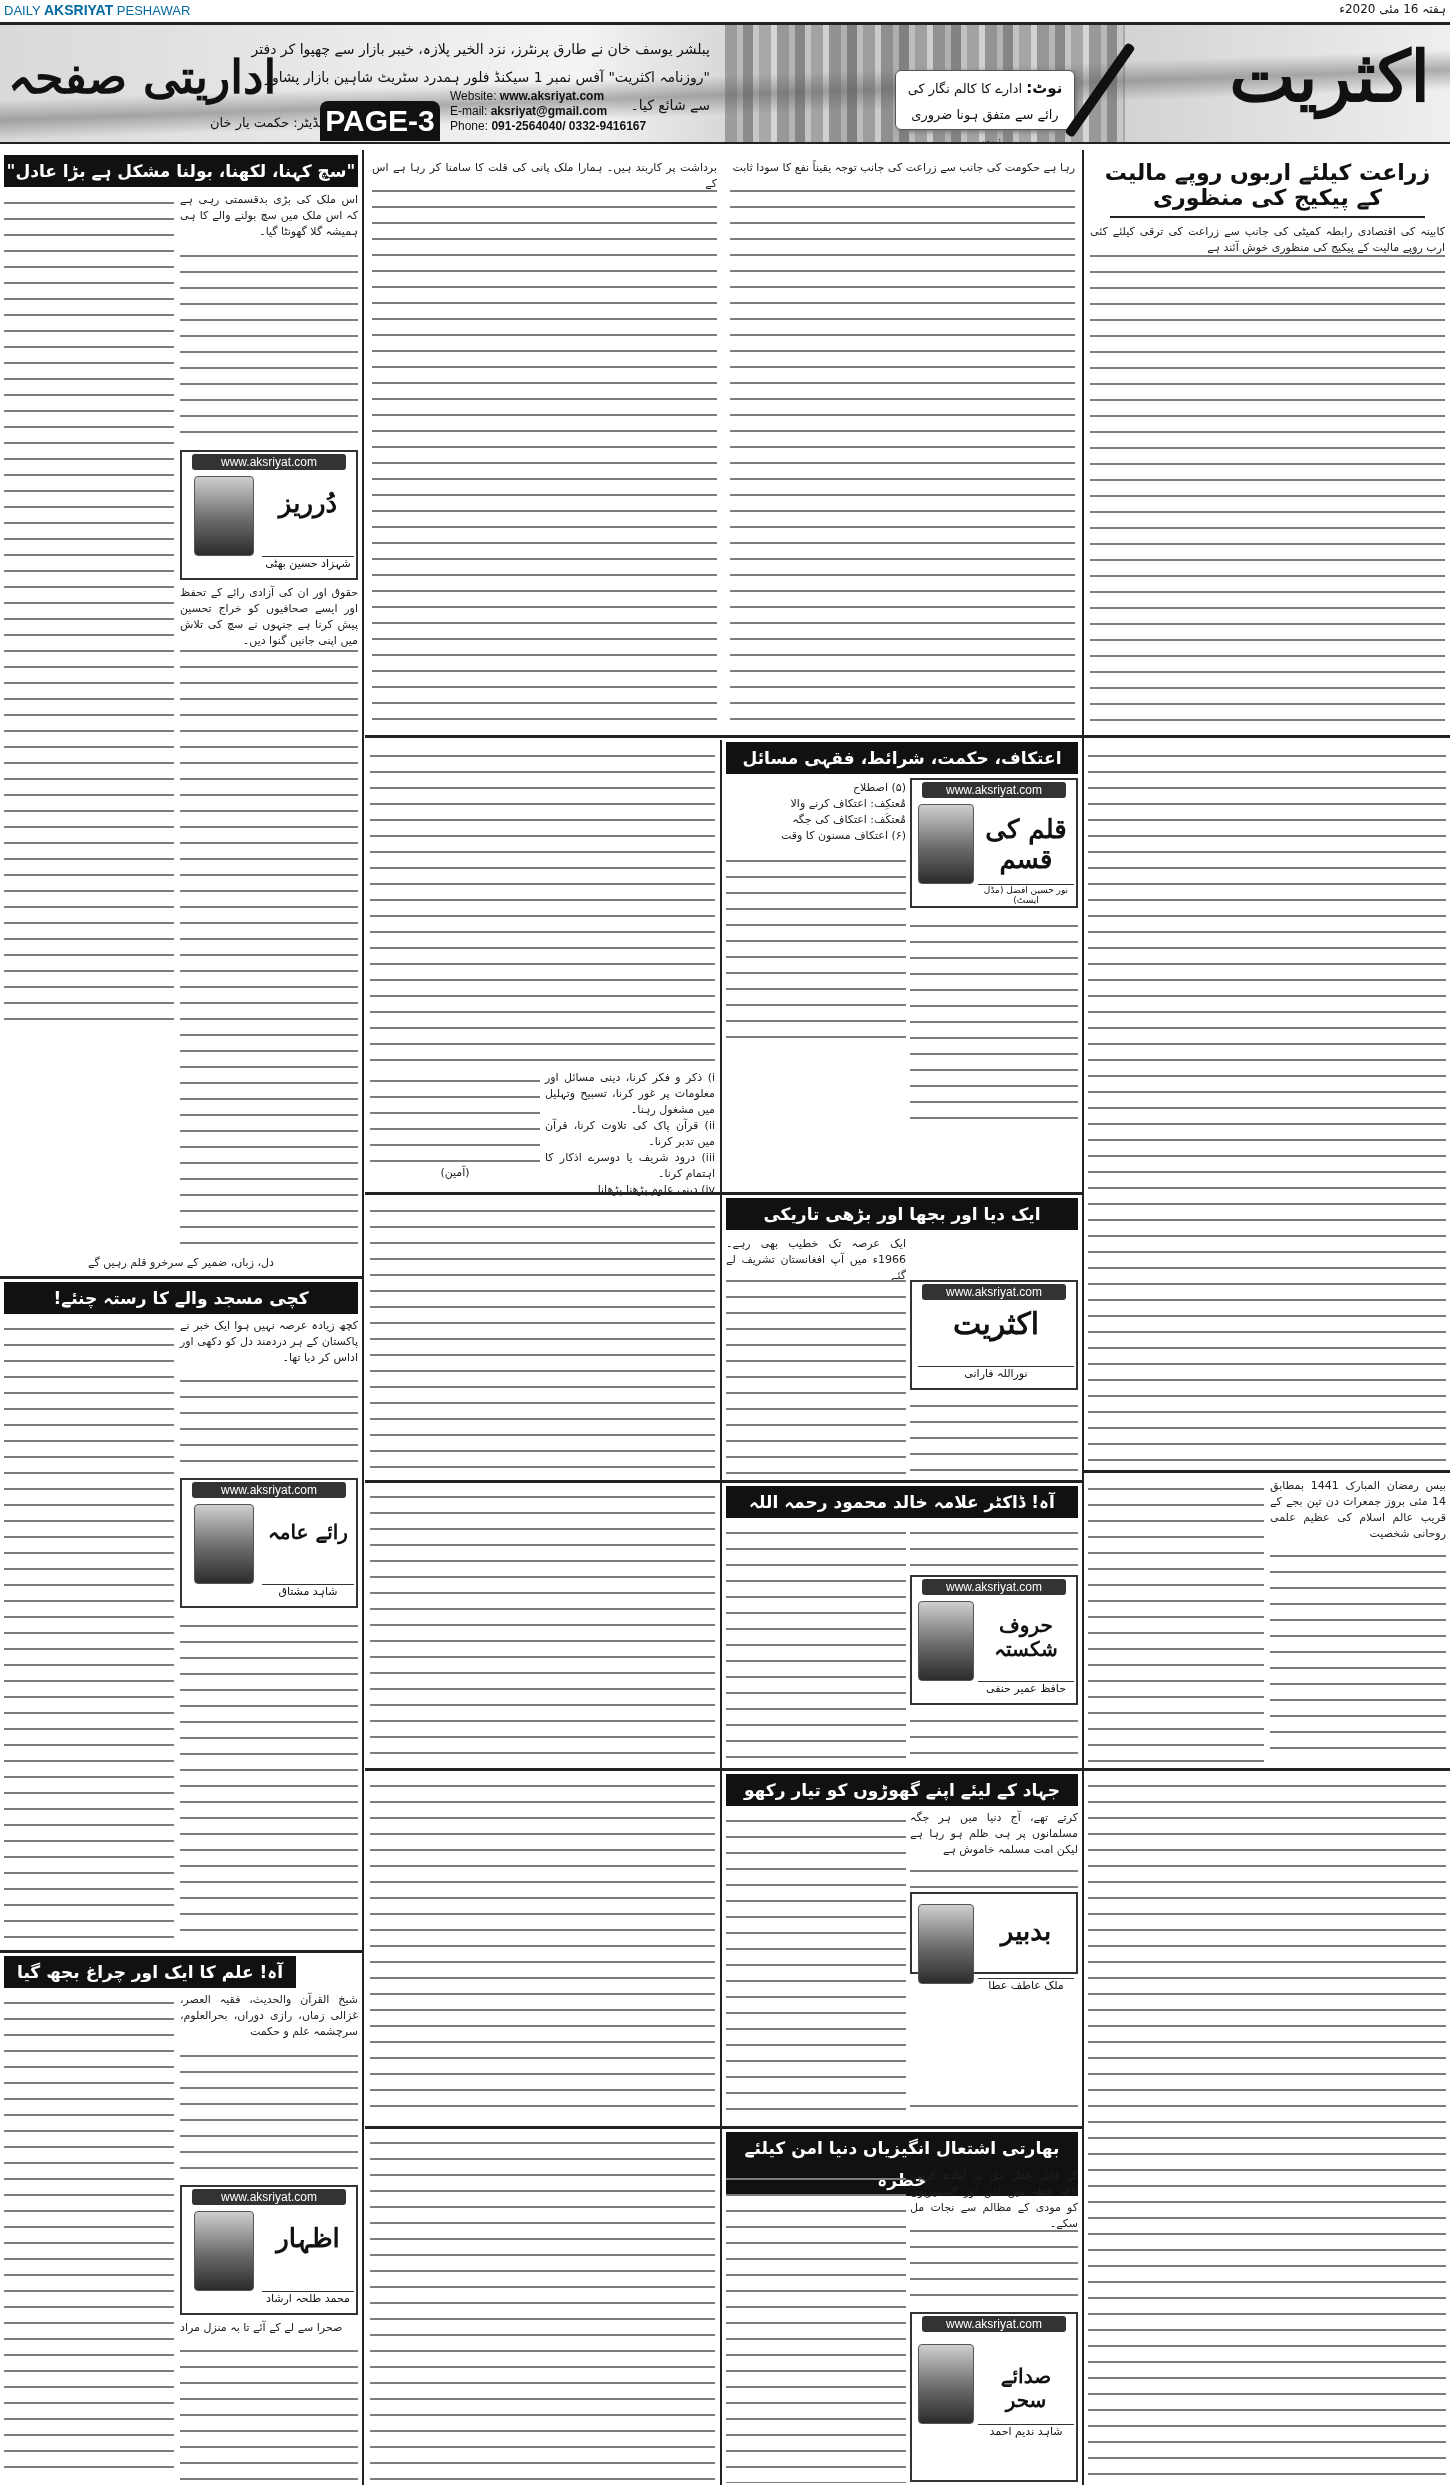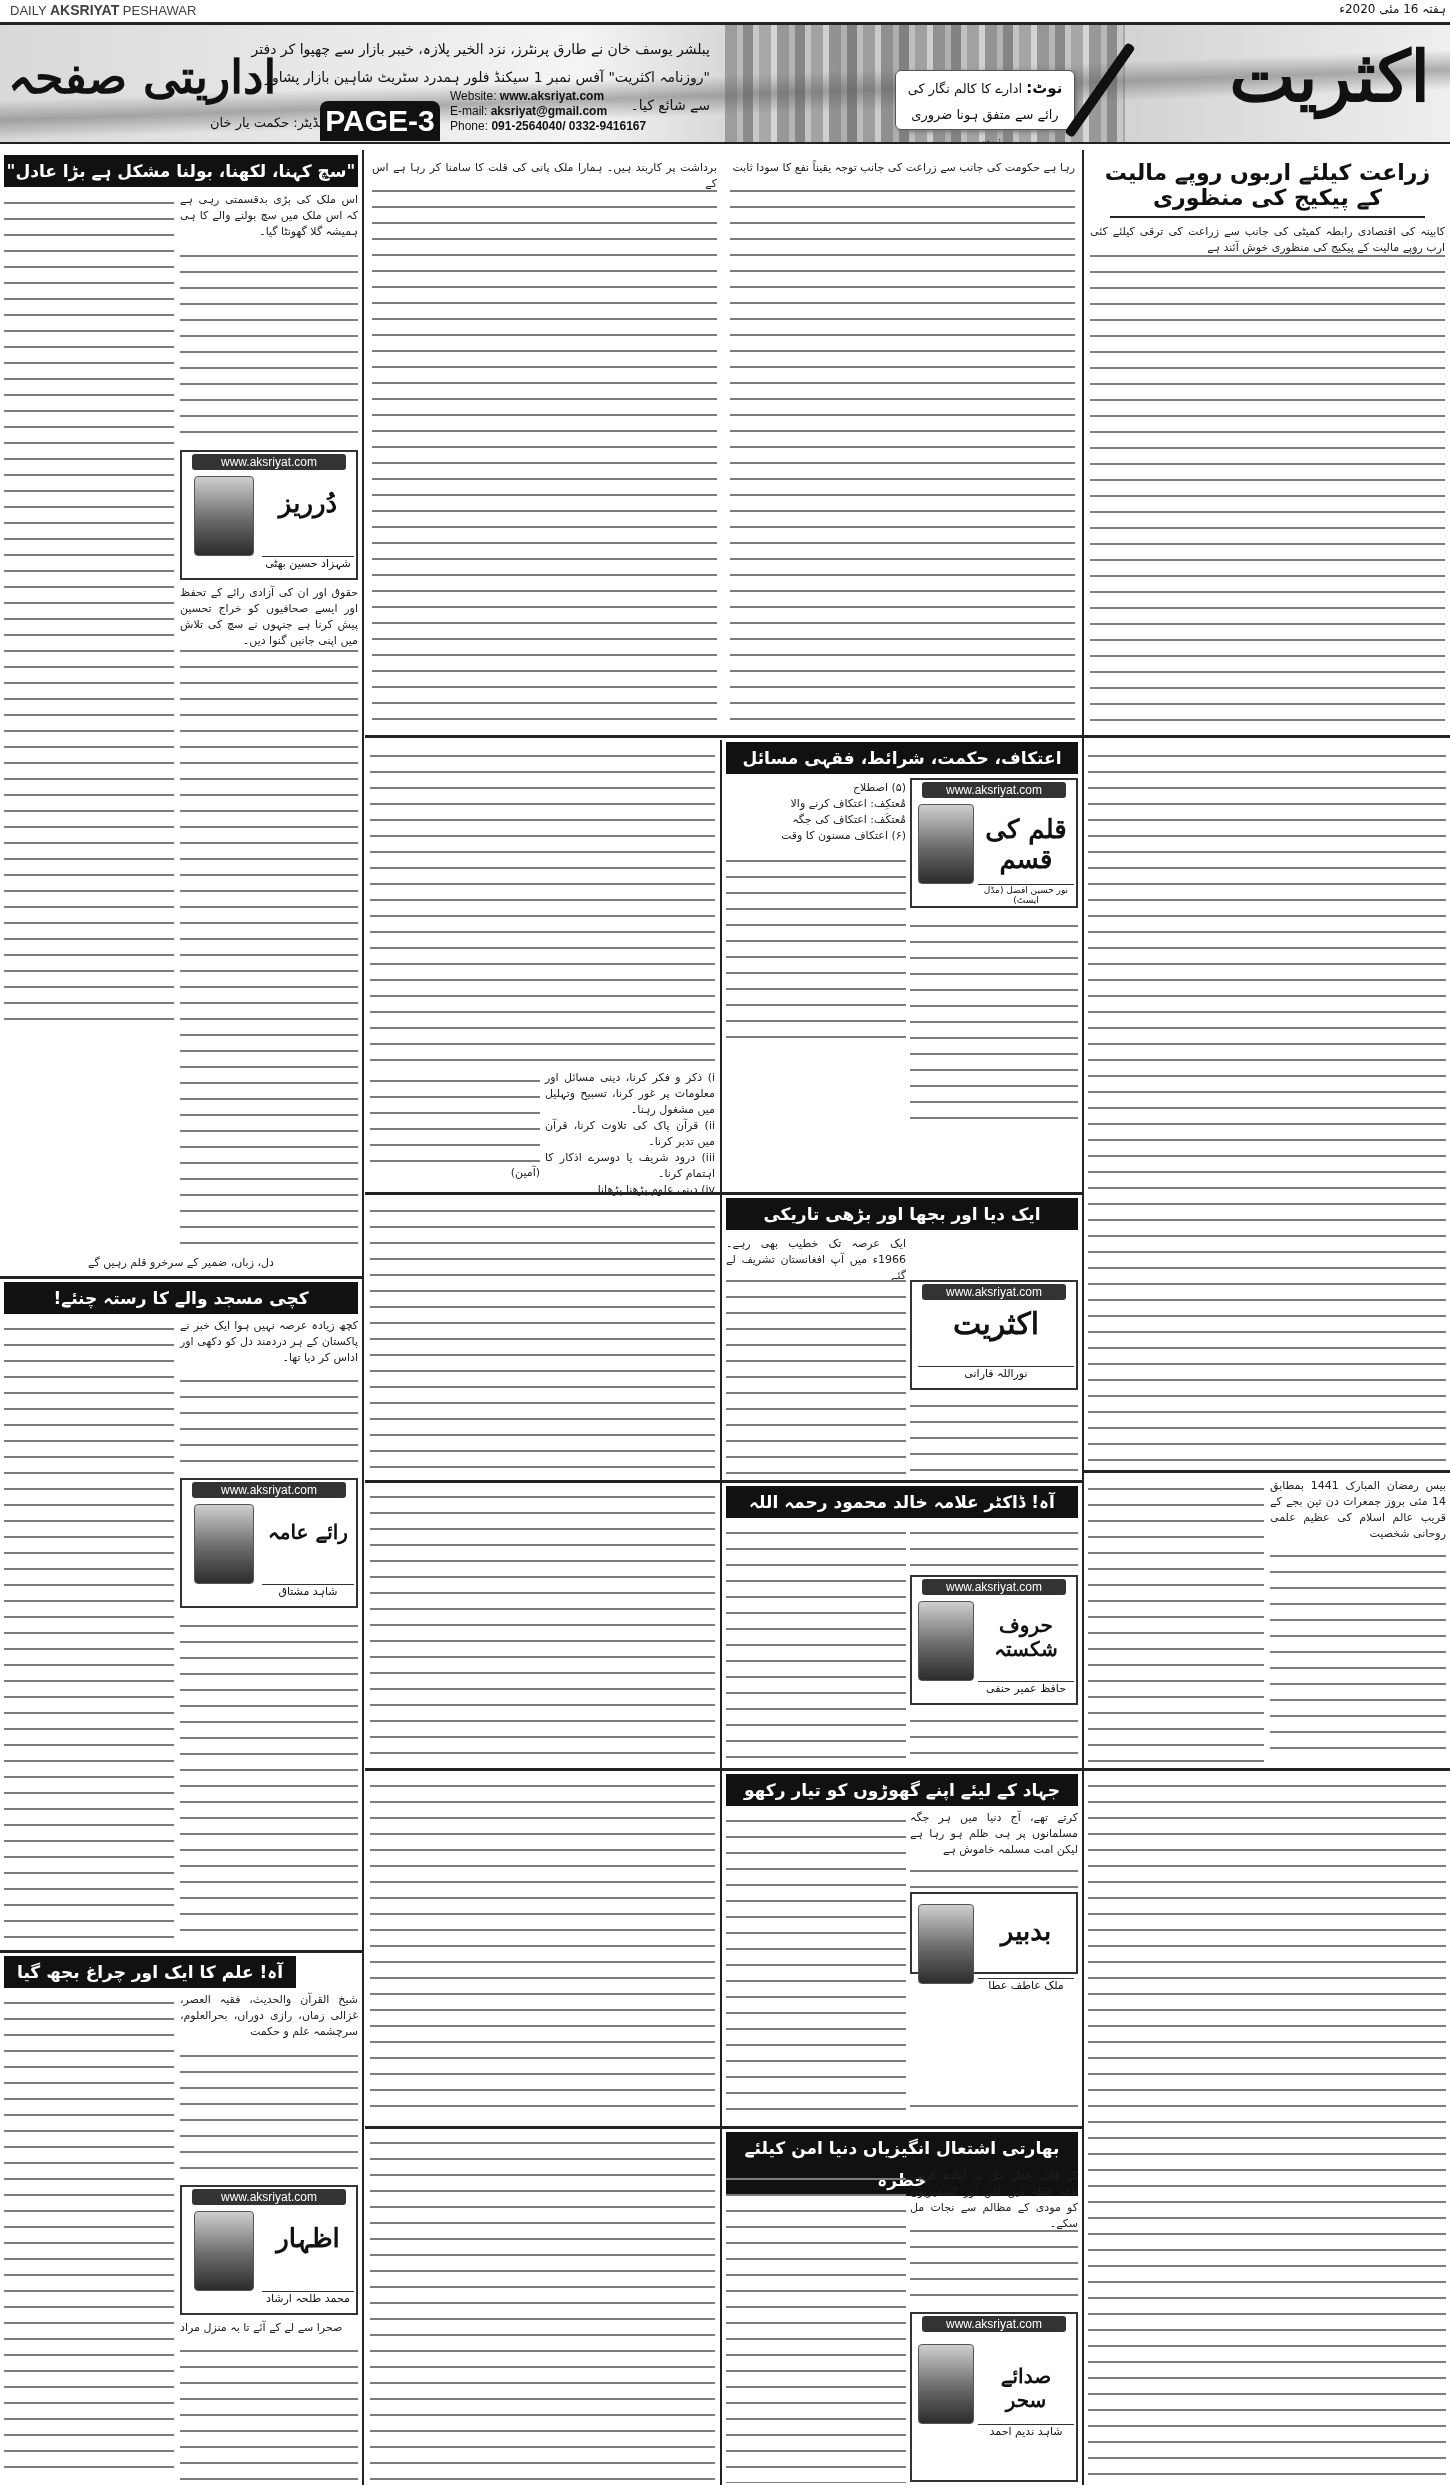--- a/index.html
+++ b/index.html
@@ -1,19 +1,19 @@
 <!DOCTYPE html>
 <html><head>
 <meta charset="utf-8">
 <style>
   *{box-sizing:border-box;margin:0;padding:0}
   body{width:1450px;height:2489px;background:#fff;font-family:"DejaVu Sans",sans-serif;color:#111;position:relative;overflow:hidden}
   .abs{position:absolute}
   .topline{left:0;top:0;width:1450px;height:22px}
-  .brand{left:10px;top:2px;font-family:"Liberation Sans",sans-serif;font-size:13px;color:#404040}
+  .brand{left:4px;top:2px;font-family:"Liberation Sans",sans-serif;font-size:13px;color:#0369a1}
   .brand b{font-weight:bold;font-size:14px}
   .date{right:4px;top:2px;font-size:12px;direction:rtl}
   .banner{left:0;top:22px;width:1450px;height:122px;border-top:3px solid #222;border-bottom:2px solid #222;background:linear-gradient(90deg,#d9d9d9 0%,#f4f4f4 40%,#bdbdbd 60%,#efefef 100%);overflow:hidden}
   .swoosh{left:0;top:50px;width:1450px;height:40px;background:linear-gradient(180deg,rgba(120,120,120,.0),rgba(90,90,90,.45),rgba(255,255,255,0));transform:skewY(-2deg)}
   .books{left:725px;top:0;width:400px;height:122px;background:repeating-linear-gradient(90deg,#555 0 12px,#999 12px 18px,#333 18px 28px,#bbb 28px 34px,#777 34px 46px,#ddd 46px 52px);opacity:.45}
   .title-urdu{left:8px;top:25px;font-size:46px;font-weight:bold;direction:rtl;color:#111;font-family:"DejaVu Serif",serif}
   .publisher{left:250px;top:10px;width:460px;text-align:right;direction:rtl;font-size:14px;line-height:28px}
   .editor{left:210px;top:90px;font-size:13px;direction:rtl}
   .pagebox{left:320px;top:76px;width:120px;height:40px;background:#111;color:#fff;font-family:"Liberation Sans",sans-serif;font-weight:bold;font-size:30px;text-align:center;line-height:40px;border-radius:8px 8px 0 0}
   .contact{left:450px;top:64px;font-family:"Liberation Sans",sans-serif;font-size:12px;line-height:15px}
@@ -143,21 +143,21 @@
 <div class="abs lines" style="left:910px;top:915px;width:168px;height:215px"></div>
 <div class="abs lines" style="left:1088px;top:745px;width:358px;height:720px"></div>
 <div class="abs lines" style="left:370px;top:745px;width:345px;height:320px"></div>
 <div class="abs snippet" style="left:545px;top:1070px;width:170px">
   <div>i) ذکر و فکر کرنا، دینی مسائل اور معلومات پر غور کرنا، تسبیح وتہلیل میں مشغول رہنا۔</div>
   <div>ii) قرآن پاک کی تلاوت کرنا، قرآن میں تدبر کرنا۔</div>
   <div>iii) درود شریف یا دوسرے اذکار کا اہتمام کرنا۔</div>
   <div>iv) دینی علوم پڑھنا پڑھانا۔</div>
 </div>
 <div class="abs lines" style="left:370px;top:1070px;width:170px;height:95px"></div>
-<div class="abs snippet" style="left:370px;top:1165px;width:170px;text-align:right">(آمین)</div>
+<div class="abs snippet" style="left:370px;top:1165px;width:170px;text-align:center">(آمین)</div>
 <div class="abs hrule" style="left:365px;top:1192px;width:717px"></div>
 <div class="abs hrule" style="left:1084px;top:1470px;width:366px"></div>
 
 <div class="abs headbar" style="left:726px;top:1198px;width:352px">ایک دیا اور بجھا اور بڑھی تاریکی</div>
 <div class="abs snippet" style="left:726px;top:1236px;width:180px">ایک عرصہ تک خطیب بھی رہے۔ 1966ء میں آپ افغانستان تشریف لے گئے</div>
 <div class="abs lines" style="left:726px;top:1270px;width:180px;height:205px"></div>
 <div class="abs cardwrap" style="left:910px;top:1280px;width:168px;height:110px">
   <div class="urlbar" style="margin:2px 10px">www.aksriyat.com</div>
   <div class="abs cname" style="left:6px;top:24px;width:156px;font-size:30px">اکثریت</div>
   <div class="abs author" style="left:6px;top:84px;width:156px">نوراللہ فارانی</div>

